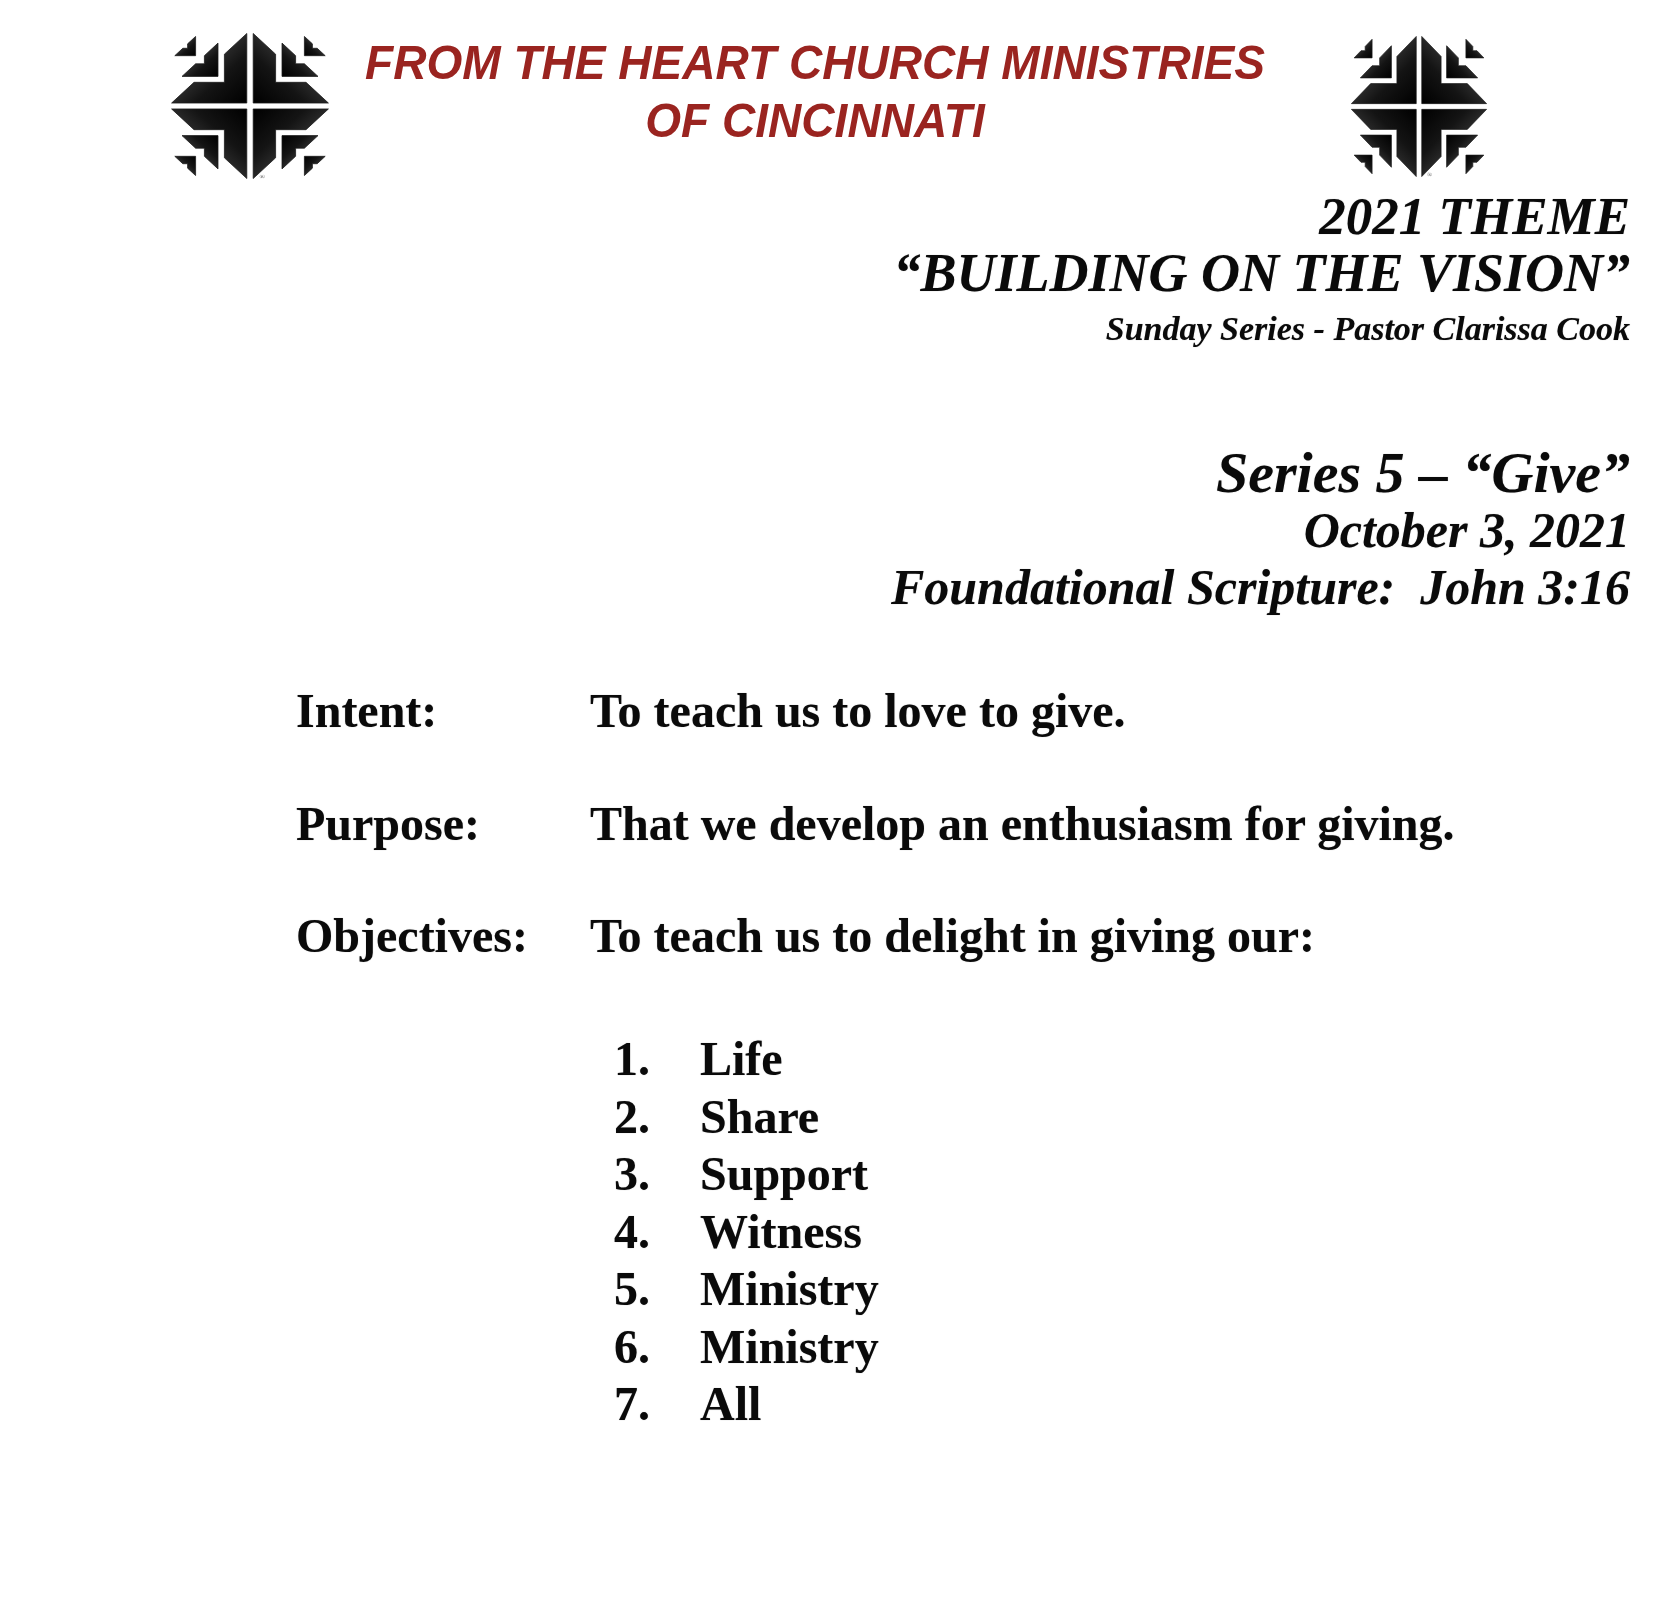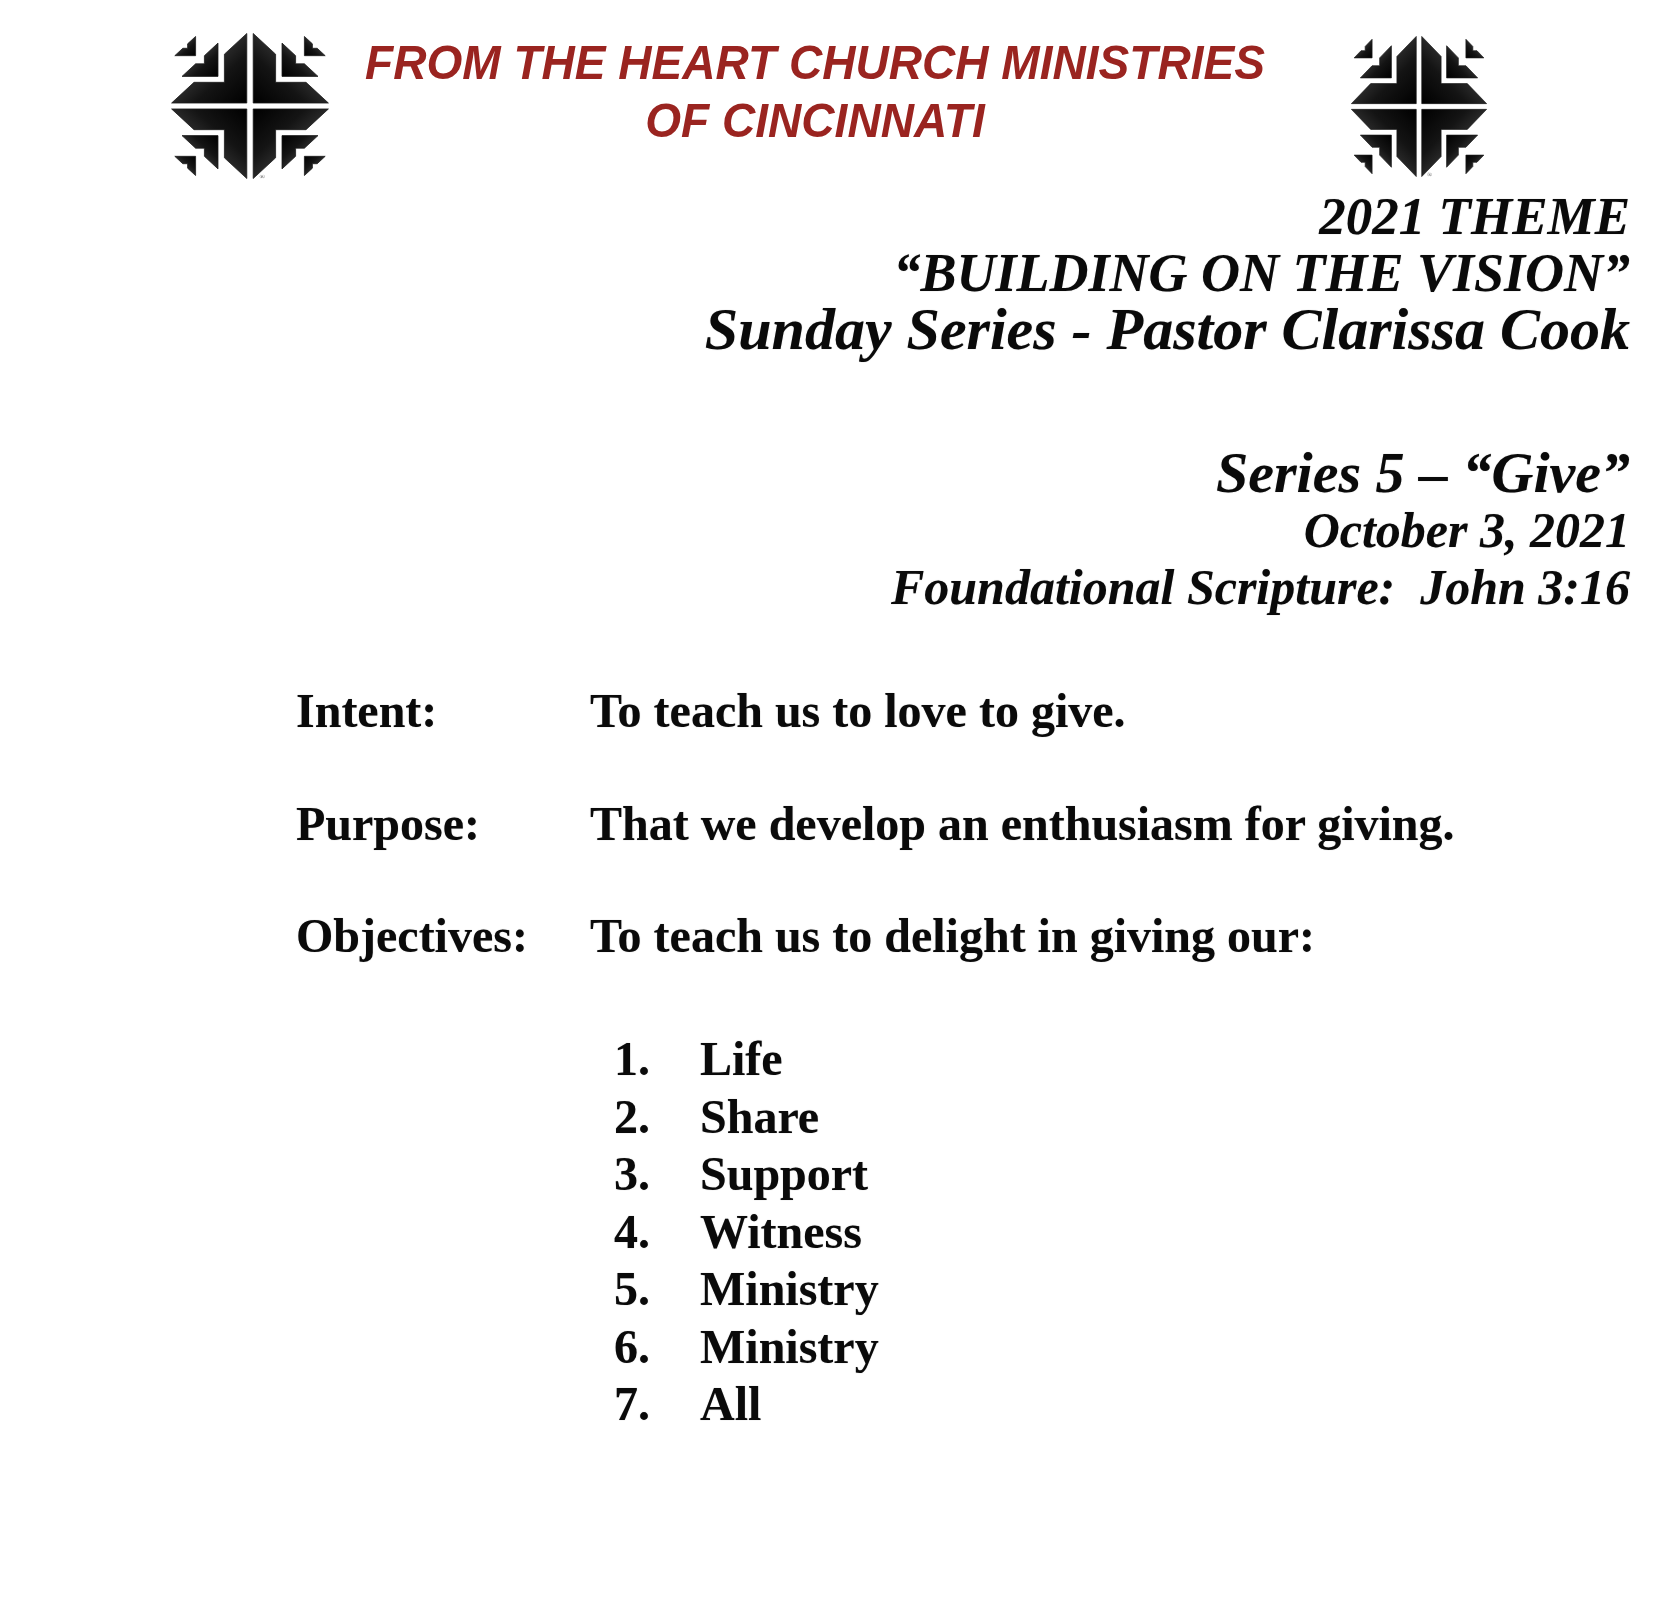--- a/index.html
+++ b/index.html
@@ -31,21 +31,21 @@
 
   .serif-block {
     position: absolute; left: 0; width: 1630px;
     text-align: right;
     font-weight: bold; font-style: italic;
     text-shadow: 0 0 1px rgba(0,0,0,0.35);
   }
   .theme-block  { top: 188px; }
   .theme-year   { font-size: 53px; line-height: 57px; }
   .theme-title  { font-size: 54px; line-height: 56px; }
-  .theme-series { font-size: 60px; line-height: 56px; }
+  .theme-series { font-size: 34px; line-height: 56px; }
 
   .series-block    { top: 444px; }
   .series-title    { font-size: 58px; line-height: 58px; }
   .series-date     { font-size: 50px; line-height: 57px; }
   .series-scripture{ font-size: 50px; line-height: 57px; white-space: pre; }
 
   .row {
     position: absolute; left: 296px;
     font-weight: bold; font-size: 48px; line-height: 57px;
     text-shadow: 0 0 1px rgba(0,0,0,0.35);

